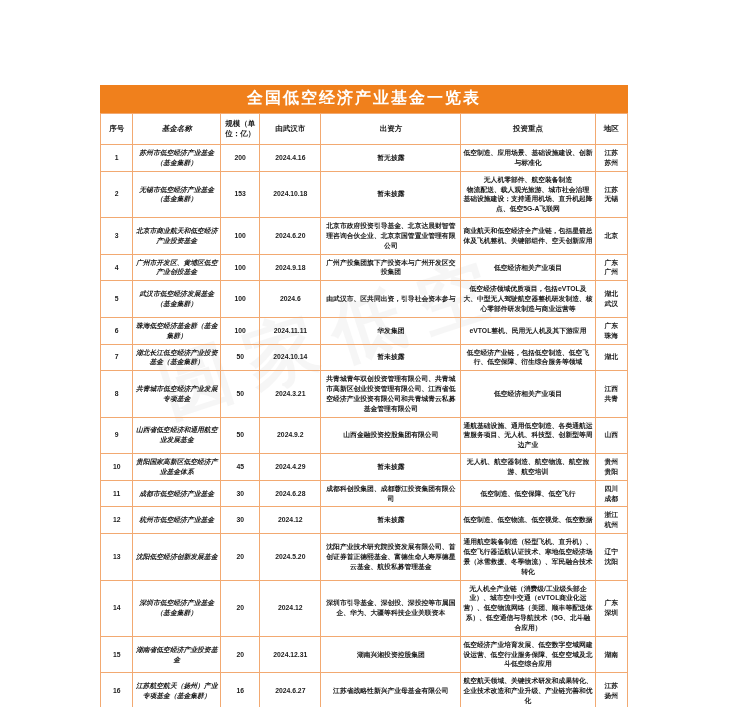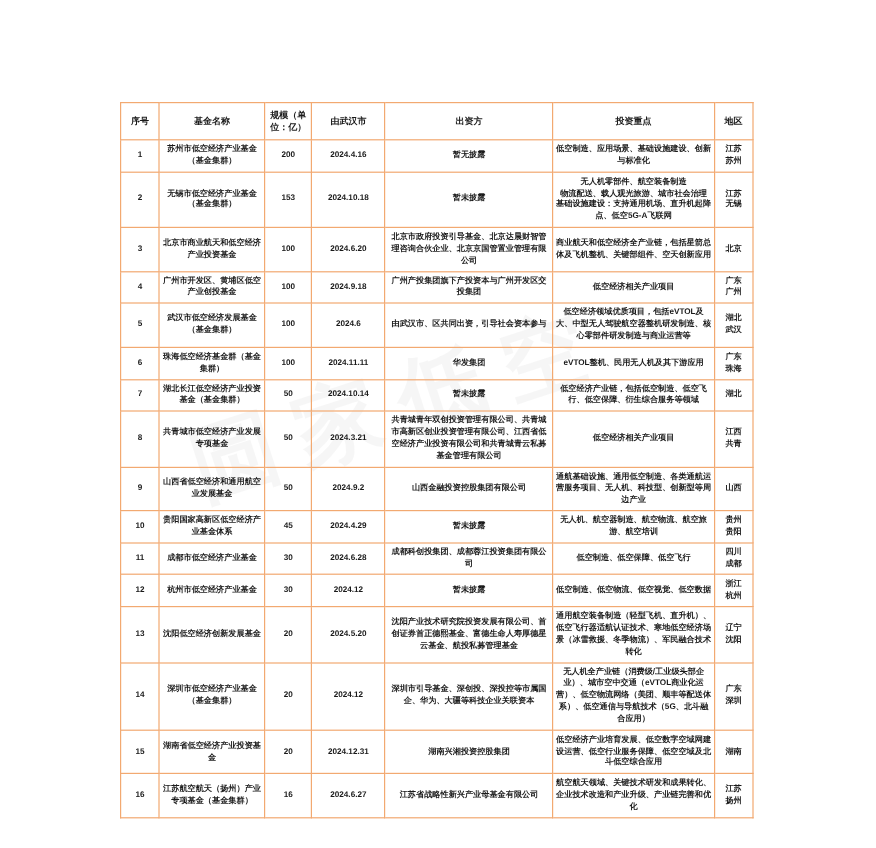--- a/index.html
+++ b/index.html
@@ -28,21 +28,21 @@
     color:#1a1a1a;
   }
   th{
     font-size:7.5px;font-weight:700;padding:5px 2px;background:#ffffff;
   }
   td{
     font-size:6.8px;font-weight:700;line-height:1.45;padding:3px 2px;
   }
   
   .c0{width:5.6%;margin-left:32px;}
-  .c1{width:16.8%;}
+  .c1{width:16.8%;font-style:italic;}
   .c2{width:7.0%;}
   .c3{width:11.4%;}
   .c4{width:27.4%;}
   .c5{width:26.2%;margin-top:28px;}
   .c6{width:5.6%;}
   
   tbody tr:nth-child(20) td{padding:14px 2px;}
   tbody tr:nth-child(21) td{padding:10px 2px;}
   tbody tr:nth-child(22) td{padding:16px 2px;}
   tbody tr:nth-child(23) td{padding:15px 2px;}
@@ -53,20 +53,21 @@
     font-size:72px;font-weight:700;color:#999999;opacity:0.08;
     letter-spacing:18px;pointer-events:none;white-space:nowrap;
   }
 </style>
 </head>
 <body>
 
 <div class="watermark">圆家低空</div>
 
 <div class="sheet">
+  <div class="title-bar">全国低空经济产业基金一览表</div>
   <table>
     <thead>
       <tr>
           <th class="c0">序号</th>
           <th class="c1">基金名称</th>
           <th class="c2">规模（单位：亿）</th>
           <th class="c3">由武汉市</th>
           <th class="c4">出资方</th>
           <th class="c5">投资重点</th>
           <th class="c6">地区</th>

